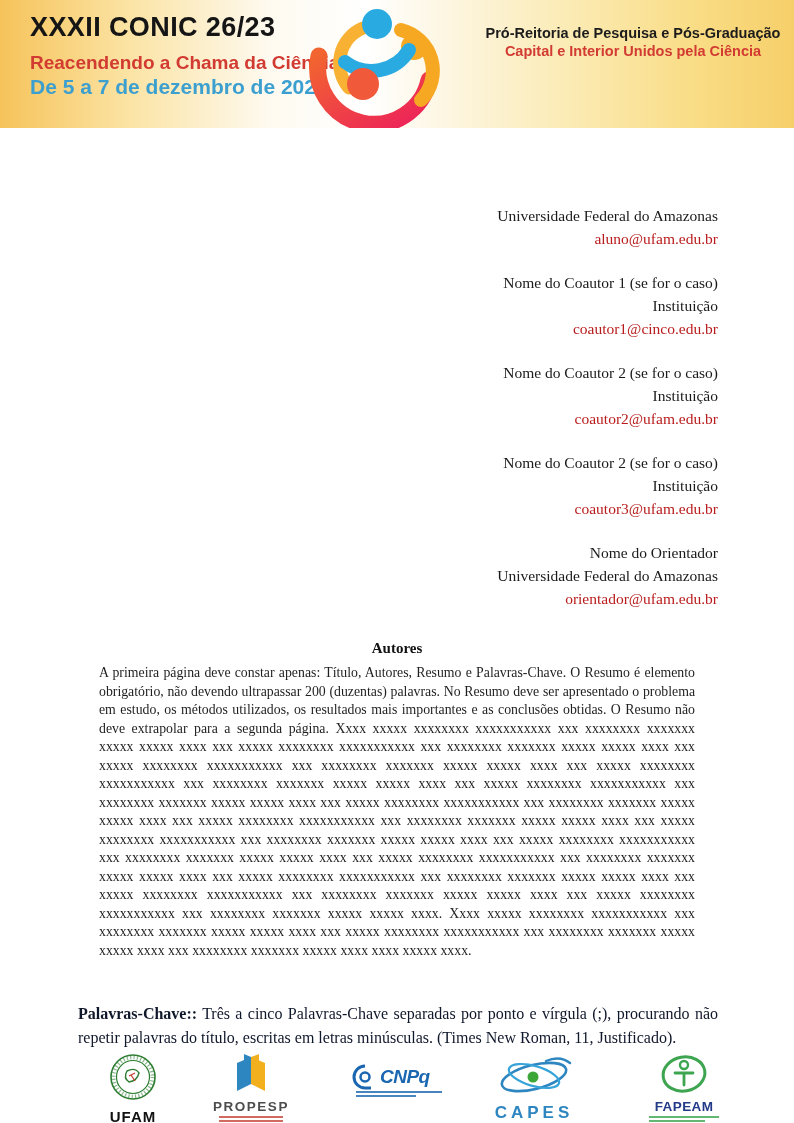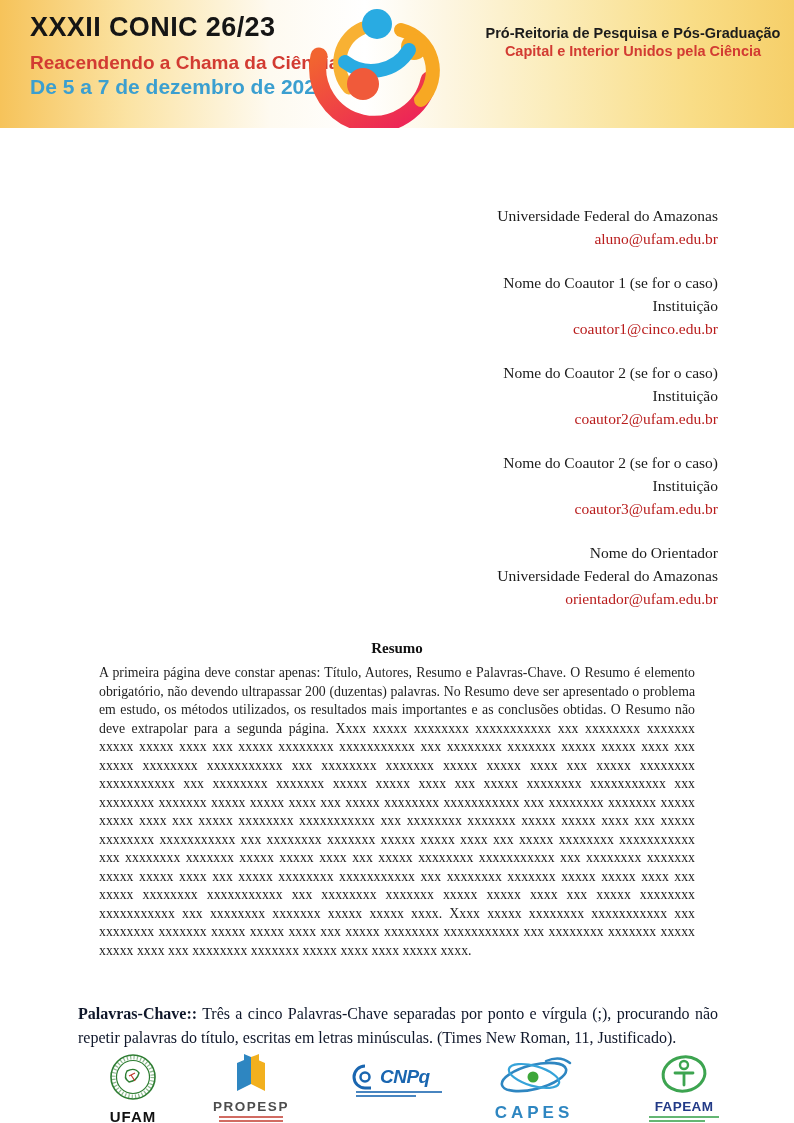--- a/index.html
+++ b/index.html
@@ -112,21 +112,21 @@
       <div>Instituição</div>
       <div class="author-email"><a href="#">coautor3@ufam.edu.br</a></div>
     </div>
     <div class="author-block">
       <div>Nome do Orientador</div>
       <div>Universidade Federal do Amazonas</div>
       <div class="author-email"><a href="#">orientador@ufam.edu.br</a></div>
     </div>
   </div>
 
-  <div class="resumo-heading">Resumo</div>
+  <div class="resumo-heading">Autores</div>
   <div class="resumo-body">A primeira página deve constar apenas: Título, Autores, Resumo e Palavras-Chave. O Resumo é elemento obrigatório, não devendo ultrapassar 200 (duzentas) palavras. No Resumo deve ser apresentado o problema em estudo, os métodos utilizados, os resultados mais importantes e as conclusões obtidas. O Resumo não deve extrapolar para a segunda página. Xxxx xxxxx xxxxxxxx xxxxxxxxxxx xxx xxxxxxxx xxxxxxx xxxxx xxxxx xxxx xxx xxxxx xxxxxxxx xxxxxxxxxxx xxx xxxxxxxx xxxxxxx xxxxx xxxxx xxxx xxx xxxxx xxxxxxxx xxxxxxxxxxx xxx xxxxxxxx xxxxxxx xxxxx xxxxx xxxx xxx xxxxx xxxxxxxx xxxxxxxxxxx xxx xxxxxxxx xxxxxxx xxxxx xxxxx xxxx xxx xxxxx xxxxxxxx xxxxxxxxxxx xxx xxxxxxxx xxxxxxx xxxxx xxxxx xxxx xxx xxxxx xxxxxxxx xxxxxxxxxxx xxx xxxxxxxx xxxxxxx xxxxx xxxxx xxxx xxx xxxxx xxxxxxxx xxxxxxxxxxx xxx xxxxxxxx xxxxxxx xxxxx xxxxx xxxx xxx xxxxx xxxxxxxx xxxxxxxxxxx xxx xxxxxxxx xxxxxxx xxxxx xxxxx xxxx xxx xxxxx xxxxxxxx xxxxxxxxxxx xxx xxxxxxxx xxxxxxx xxxxx xxxxx xxxx xxx xxxxx xxxxxxxx xxxxxxxxxxx xxx xxxxxxxx xxxxxxx xxxxx xxxxx xxxx xxx xxxxx xxxxxxxx xxxxxxxxxxx xxx xxxxxxxx xxxxxxx xxxxx xxxxx xxxx xxx xxxxx xxxxxxxx xxxxxxxxxxx xxx xxxxxxxx xxxxxxx xxxxx xxxxx xxxx xxx xxxxx xxxxxxxx xxxxxxxxxxx xxx xxxxxxxx xxxxxxx xxxxx xxxxx xxxx. Xxxx xxxxx xxxxxxxx xxxxxxxxxxx xxx xxxxxxxx xxxxxxx xxxxx xxxxx xxxx xxx xxxxx xxxxxxxx xxxxxxxxxxx xxx xxxxxxxx xxxxxxx xxxxx xxxxx xxxx xxx xxxxxxxx xxxxxxx xxxxx xxxx xxxx xxxxx xxxx.</div>
 
   <div class="keywords"><b>Palavras-Chave::</b><span> Três a cinco Palavras-Chave separadas por ponto e vírgula (;), procurando não repetir palavras do título, escritas em letras minúsculas. (Times New Roman, 11, Justificado).</span></div>
 
   <div class="logo logo-ufam">
     <svg width="52" height="50" viewBox="0 0 52 50" aria-hidden="true">
       <circle cx="26" cy="24" r="22" fill="none" stroke="#2e7d32" stroke-width="1.6"></circle>
       <circle cx="26" cy="24" r="16.5" fill="none" stroke="#2e7d32" stroke-width="1.2"></circle>
       <circle cx="26" cy="24" r="19.5" fill="none" stroke="#2e7d32" stroke-width="4" stroke-dasharray="1.2 2.2" opacity=".55"></circle>
       <path d="M20 18 q8 -4 12 2 q-2 8 -10 9 q-6 -4 -2 -11 Z" fill="none" stroke="#2e7d32" stroke-width="1.4"></path>

